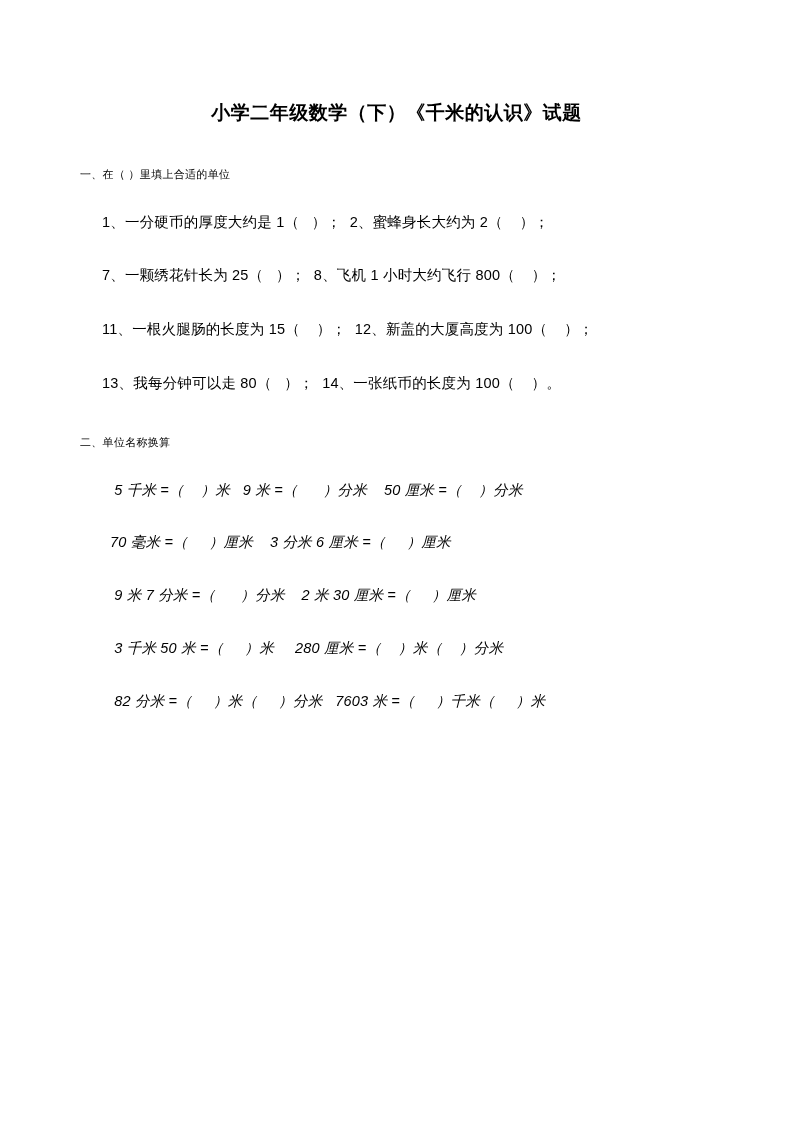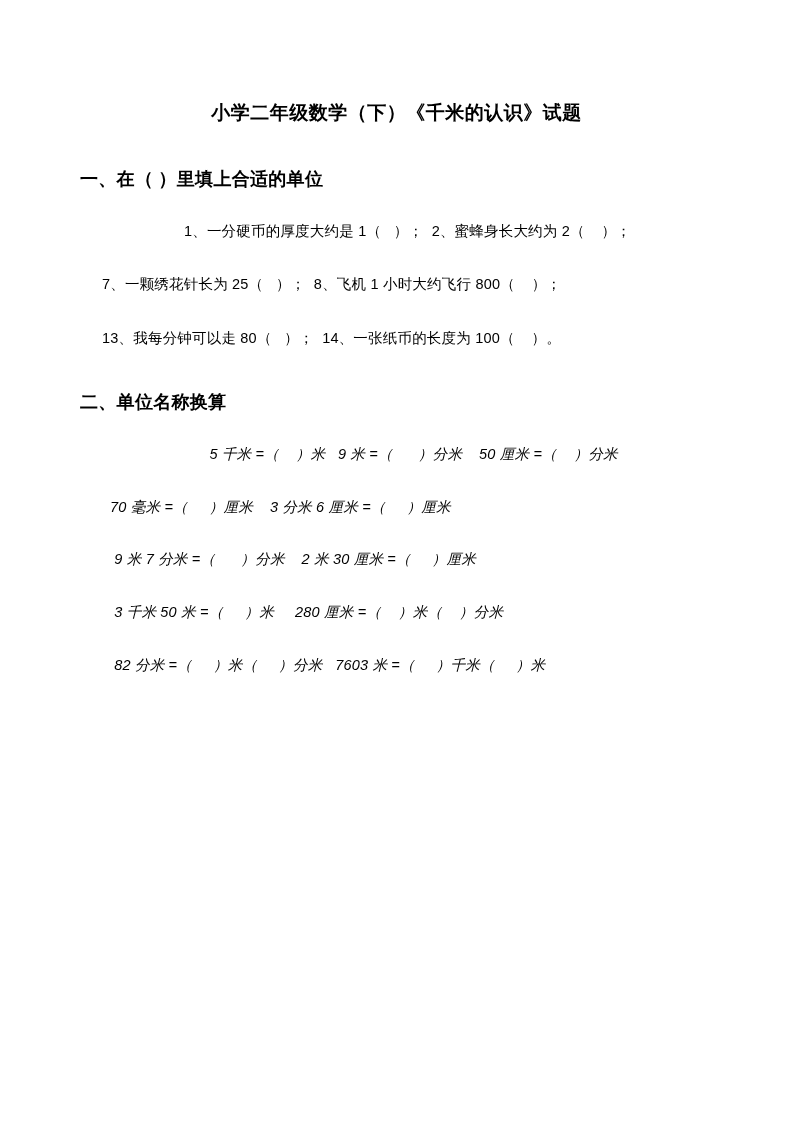--- a/index.html
+++ b/index.html
@@ -25,22 +25,22 @@
     text-align: center;
     font-size: 19px;
     font-weight: bold;
     letter-spacing: 0.5px;
     margin-top: 100px;
     margin-bottom: 0;
     line-height: 1.4;
     font-family: Liberation Serif, serif;
   }
   .section-heading {
-    font-size: 18px;
-    font-weight: bold;
+    font-size: 11px;
+    font-weight: normal;
     margin-top: 40px;
     margin-bottom: 0;
     letter-spacing: 0.3px;
   }
   .section-heading.second {
   }
   .q-list {
     margin: 0;
     padding: 0;
     list-style: none;
@@ -57,34 +57,34 @@
     font-size: 14.5px;
     line-height: 1.5;
     padding-left: 30px;
     margin-top: 31px;
     white-space: pre-wrap;
     letter-spacing: 0.2px;
     font-style: italic;
   }
   .first-line {
     margin-top: 30px;
-    text-align: center;
   }
 </style>
 </head>
 <body>
 
 <div class="page">
 
   <h1 class="doc-title">小学二年级数学（下）《千米的认识》试题</h1>
 
   <h2 class="section-heading">一、在（ ）里填上合适的单位</h2>
   <div class="q-list">
     <div class="q-line first-line">1、一分硬币的厚度大约是 1（   ）；  2、蜜蜂身长大约为 2（    ）；</div>
     <div class="q-line">7、一颗绣花针长为 25（   ）；  8、飞机 1 小时大约飞行 800（    ）；</div>
+    <div class="q-line">11、一根火腿肠的长度为 15（    ）；  12、新盖的大厦高度为 100（    ）；</div>
     <div class="q-line">13、我每分钟可以走 80（   ）；  14、一张纸币的长度为 100（    ）。</div>
   </div>
 
   <h2 class="section-heading second">二、单位名称换算</h2>
   <div class="q-list">
     <div class="c-line first-line"> 5 千米 =（    ）米   9 米 =（      ）分米    50 厘米 =（    ）分米</div>
     <div class="c-line">70 毫米 =（     ）厘米    3 分米 6 厘米 =（     ）厘米</div>
     <div class="c-line"> 9 米 7 分米 =（      ）分米    2 米 30 厘米 =（     ）厘米</div>
     <div class="c-line"> 3 千米 50 米 =（     ）米     280 厘米 =（    ）米（    ）分米</div>
     <div class="c-line"> 82 分米 =（     ）米（     ）分米   7603 米 =（     ）千米（     ）米</div>

